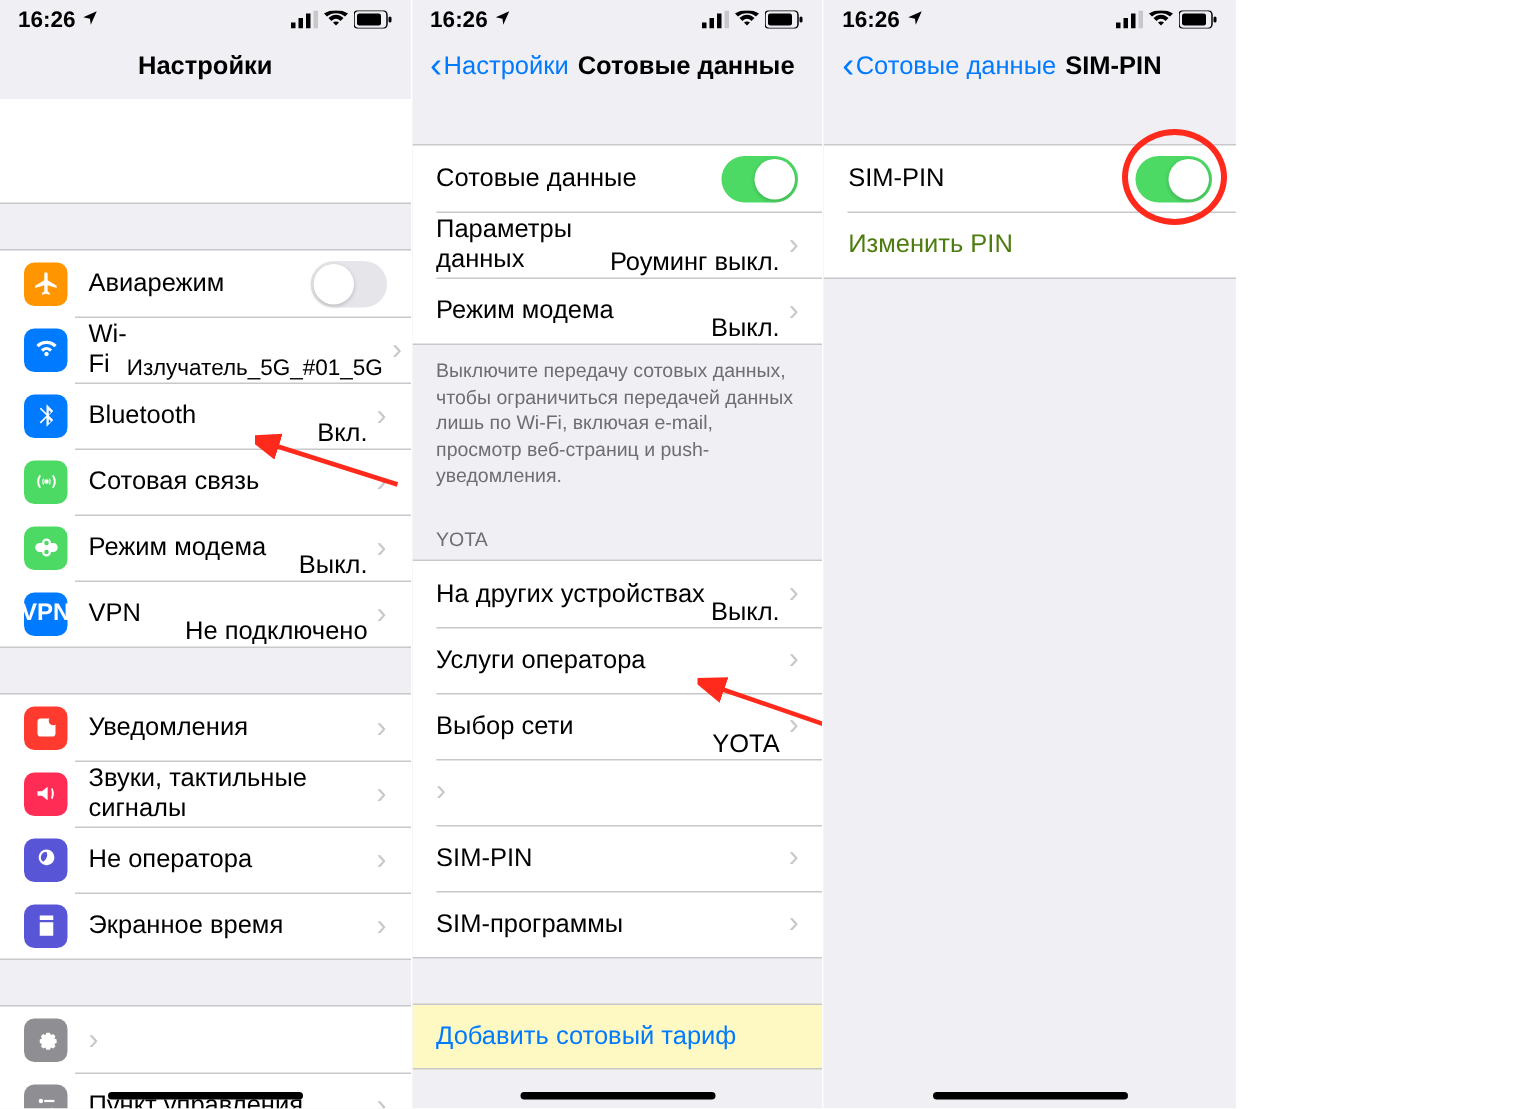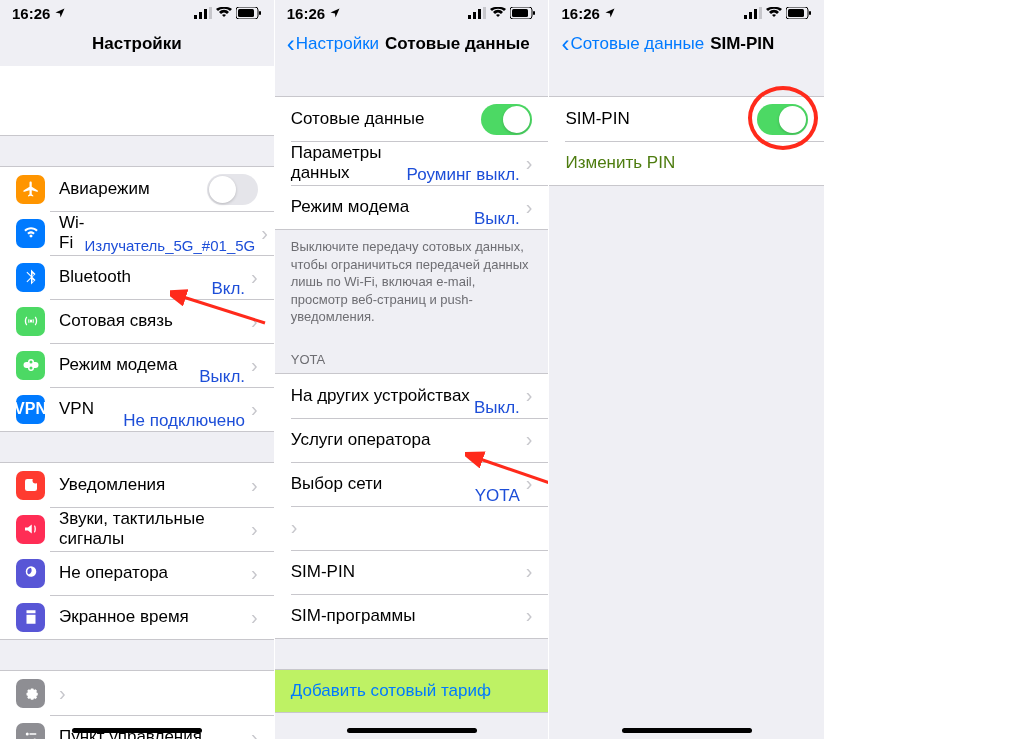--- a/index.html
+++ b/index.html
@@ -16,31 +16,31 @@
   .nav-title { position: absolute; left: 50%; transform: translateX(-50%); font-size: 17px; font-weight: 600; color: #000; }
   .nav-title-left { font-size: 17px; font-weight: 600; color: #000; margin-left: 2px; }
   .group { background: #fff; border-top: 1px solid #c8c7cc; border-bottom: 1px solid #c8c7cc; }
   .group-header { padding: 18px 16px 6px 16px; font-size: 13px; color: #6d6d72; text-transform: uppercase; }
   .group-footer { padding: 8px 16px; font-size: 13px; color: #6d6d72; line-height: 1.35; }
   .row { display: flex; align-items: center; min-height: 44px; padding: 0 16px; position: relative; }
   .row + .row::before { content: ""; position: absolute; left: 50px; right: 0; top: 0; height: 1px; background: #c8c7cc; }
   .row.noicon + .row.noicon::before { left: 16px; }
   .row .icon { width: 29px; height: 29px; border-radius: 7px; display: flex; align-items: center; justify-content: center; margin-right: 14px; color: #fff; font-size: 16px; flex-shrink: 0; }
   .row .label { flex: 1; font-size: 17px; color: #000; }
-  .row .value { font-size: 17px; color: #1d4ed8; margin-right: 6px; margin-top: 24px; }
+  .row .value { font-size: 17px; color: #000000; margin-right: 6px; margin-top: 24px; }
   .row .chevron { color: #c7c7cc; font-size: 20px; }
   .toggle { width: 51px; height: 31px; border-radius: 16px; position: relative; flex-shrink: 0; }
   .toggle.on { background: #4cd964; }
   .toggle.off { background: #e5e5ea; }
   .toggle .knob { width: 27px; height: 27px; background: #fff; border-radius: 50%; position: absolute; top: 2px; box-shadow: 0 1px 3px rgba(0,0,0,.2); }
   .toggle.on .knob { right: 2px; }
   .toggle.off .knob { left: 2px; }
   .spacer-white { height: 70px; background: #fff; border-bottom: 1px solid #c8c7cc; }
   .gap { height: 30px; }
-  .link-row { display: flex; align-items: center; min-height: 44px; padding: 0 16px; color: #007aff; font-size: 17px; background: #bef264; border-top: 1px solid #c8c7cc; border-bottom: 1px solid #c8c7cc; }
+  .link-row { display: flex; align-items: center; min-height: 44px; padding: 0 16px; color: #007aff; font-size: 17px; background: #fef9c3; border-top: 1px solid #c8c7cc; border-bottom: 1px solid #c8c7cc; }
   .home-indicator { position: absolute; bottom: 6px; left: 50%; transform: translateX(-50%); width: 130px; height: 5px; background: #000; border-radius: 3px; }
   .arrow-svg { position: absolute; pointer-events: none; }
   .red-circle { position: absolute; width: 70px; height: 64px; border: 4px solid #ff2a1b; border-radius: 50% / 50%; pointer-events: none; }
   
   .ic-orange { background: #ff9500; }
   .ic-blue { background: #007aff; }
   .ic-green { background: #4cd964; }
   .ic-vpn { background: #007aff; font-size: 10px; font-weight: 700; }
   .ic-red { background: #ff3b30; }
   .ic-pink { background: #ff2d55; }

